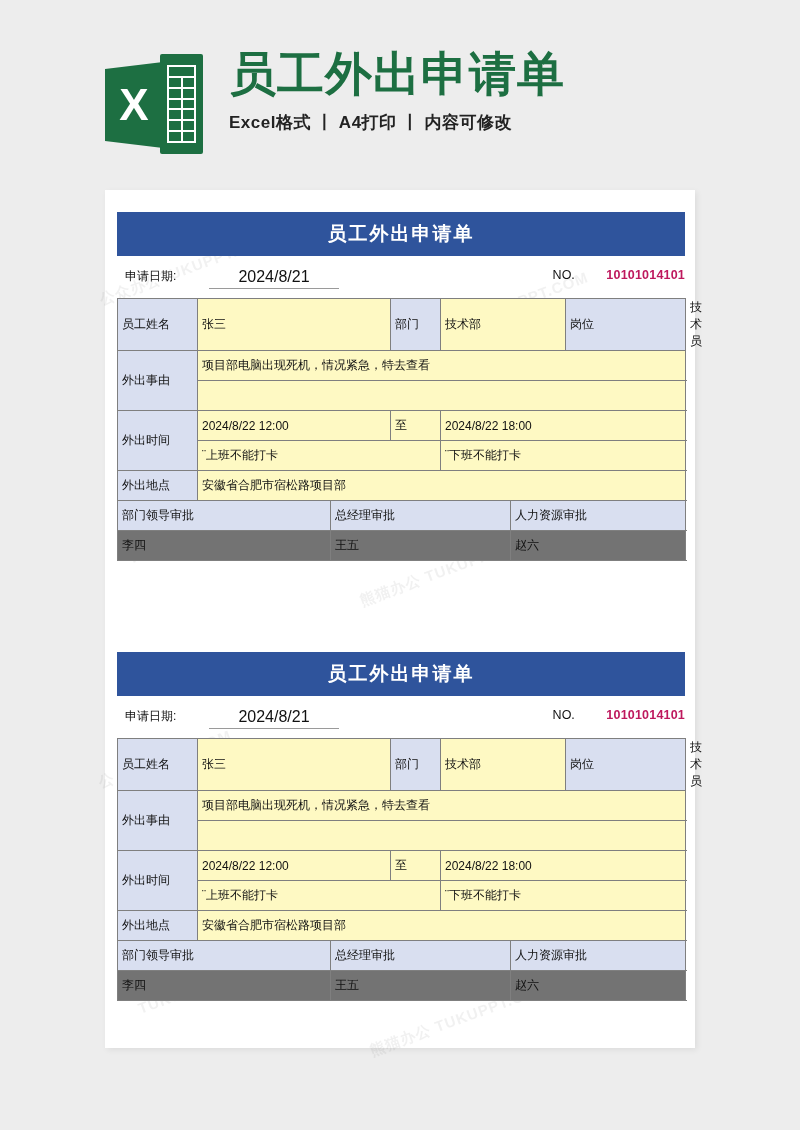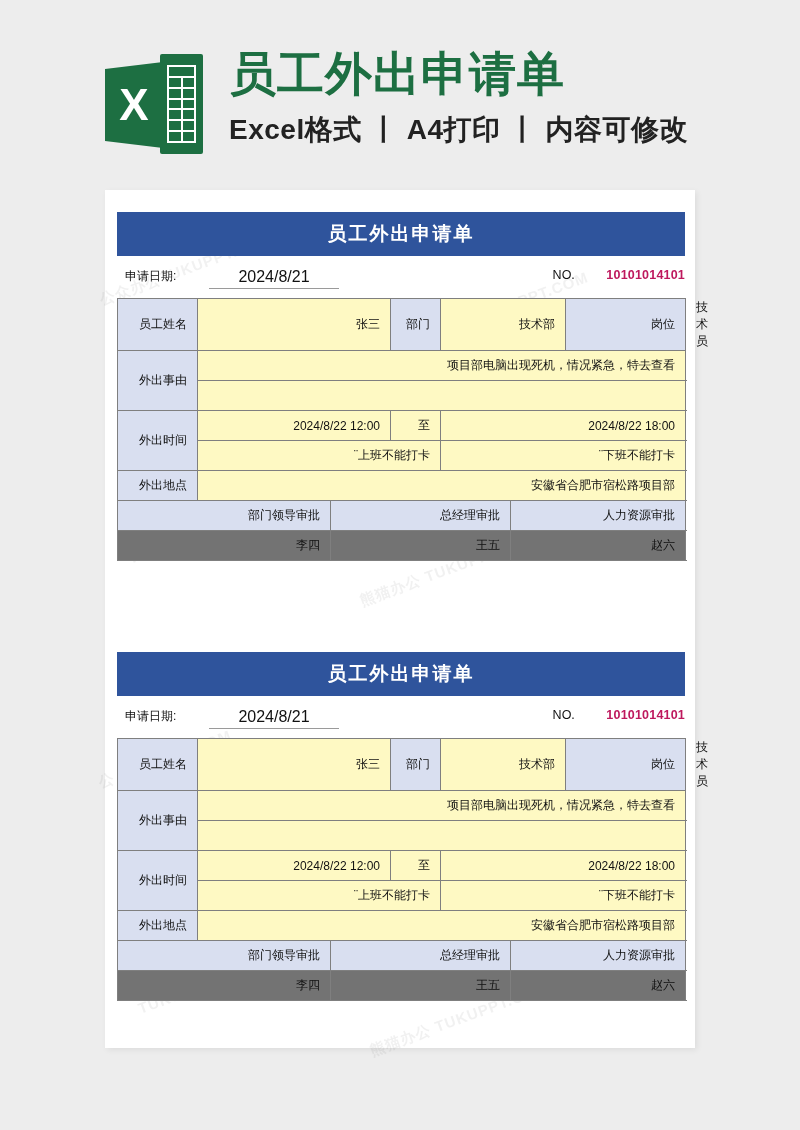--- a/index.html
+++ b/index.html
@@ -87,21 +87,21 @@
   }
   .promo-title {
     font-size: 47px;
     font-weight: bold;
     color: #1D6F42;
     letter-spacing: 1px;
     line-height: 1.12;
     white-space: nowrap;
   }
   .promo-sub {
-    font-size: 28px;
+    font-size: 17px;
     font-weight: bold;
     color: #222222;
     margin-top: 10px;
     white-space: nowrap;
     letter-spacing: 0.5px;
   }
 
   
   .doc-card {
     position: absolute;
@@ -186,23 +186,23 @@
   table.form-table {
     width: 568px;
     border-collapse: collapse;
     table-layout: fixed;
     font-size: 12px;
     color: #111;
   }
   table.form-table td {
     border: 1px solid #7f7f7f;
     height: 30px;
-    text-align: right;
+    text-align: left;
     vertical-align: middle;
-    padding: 0 10px;
+    padding: 0 4px;
     box-sizing: border-box;
     margin-top: 40px;
   }
   td.lbl-cell {
     background: #D9DFF0;
     font-size: 12px;
   }
   td.val-cell { background: #fef9c3; }
   td.left-cell { text-align: left; padding-left: 6px; }
   td.tall { height: 34px; }

